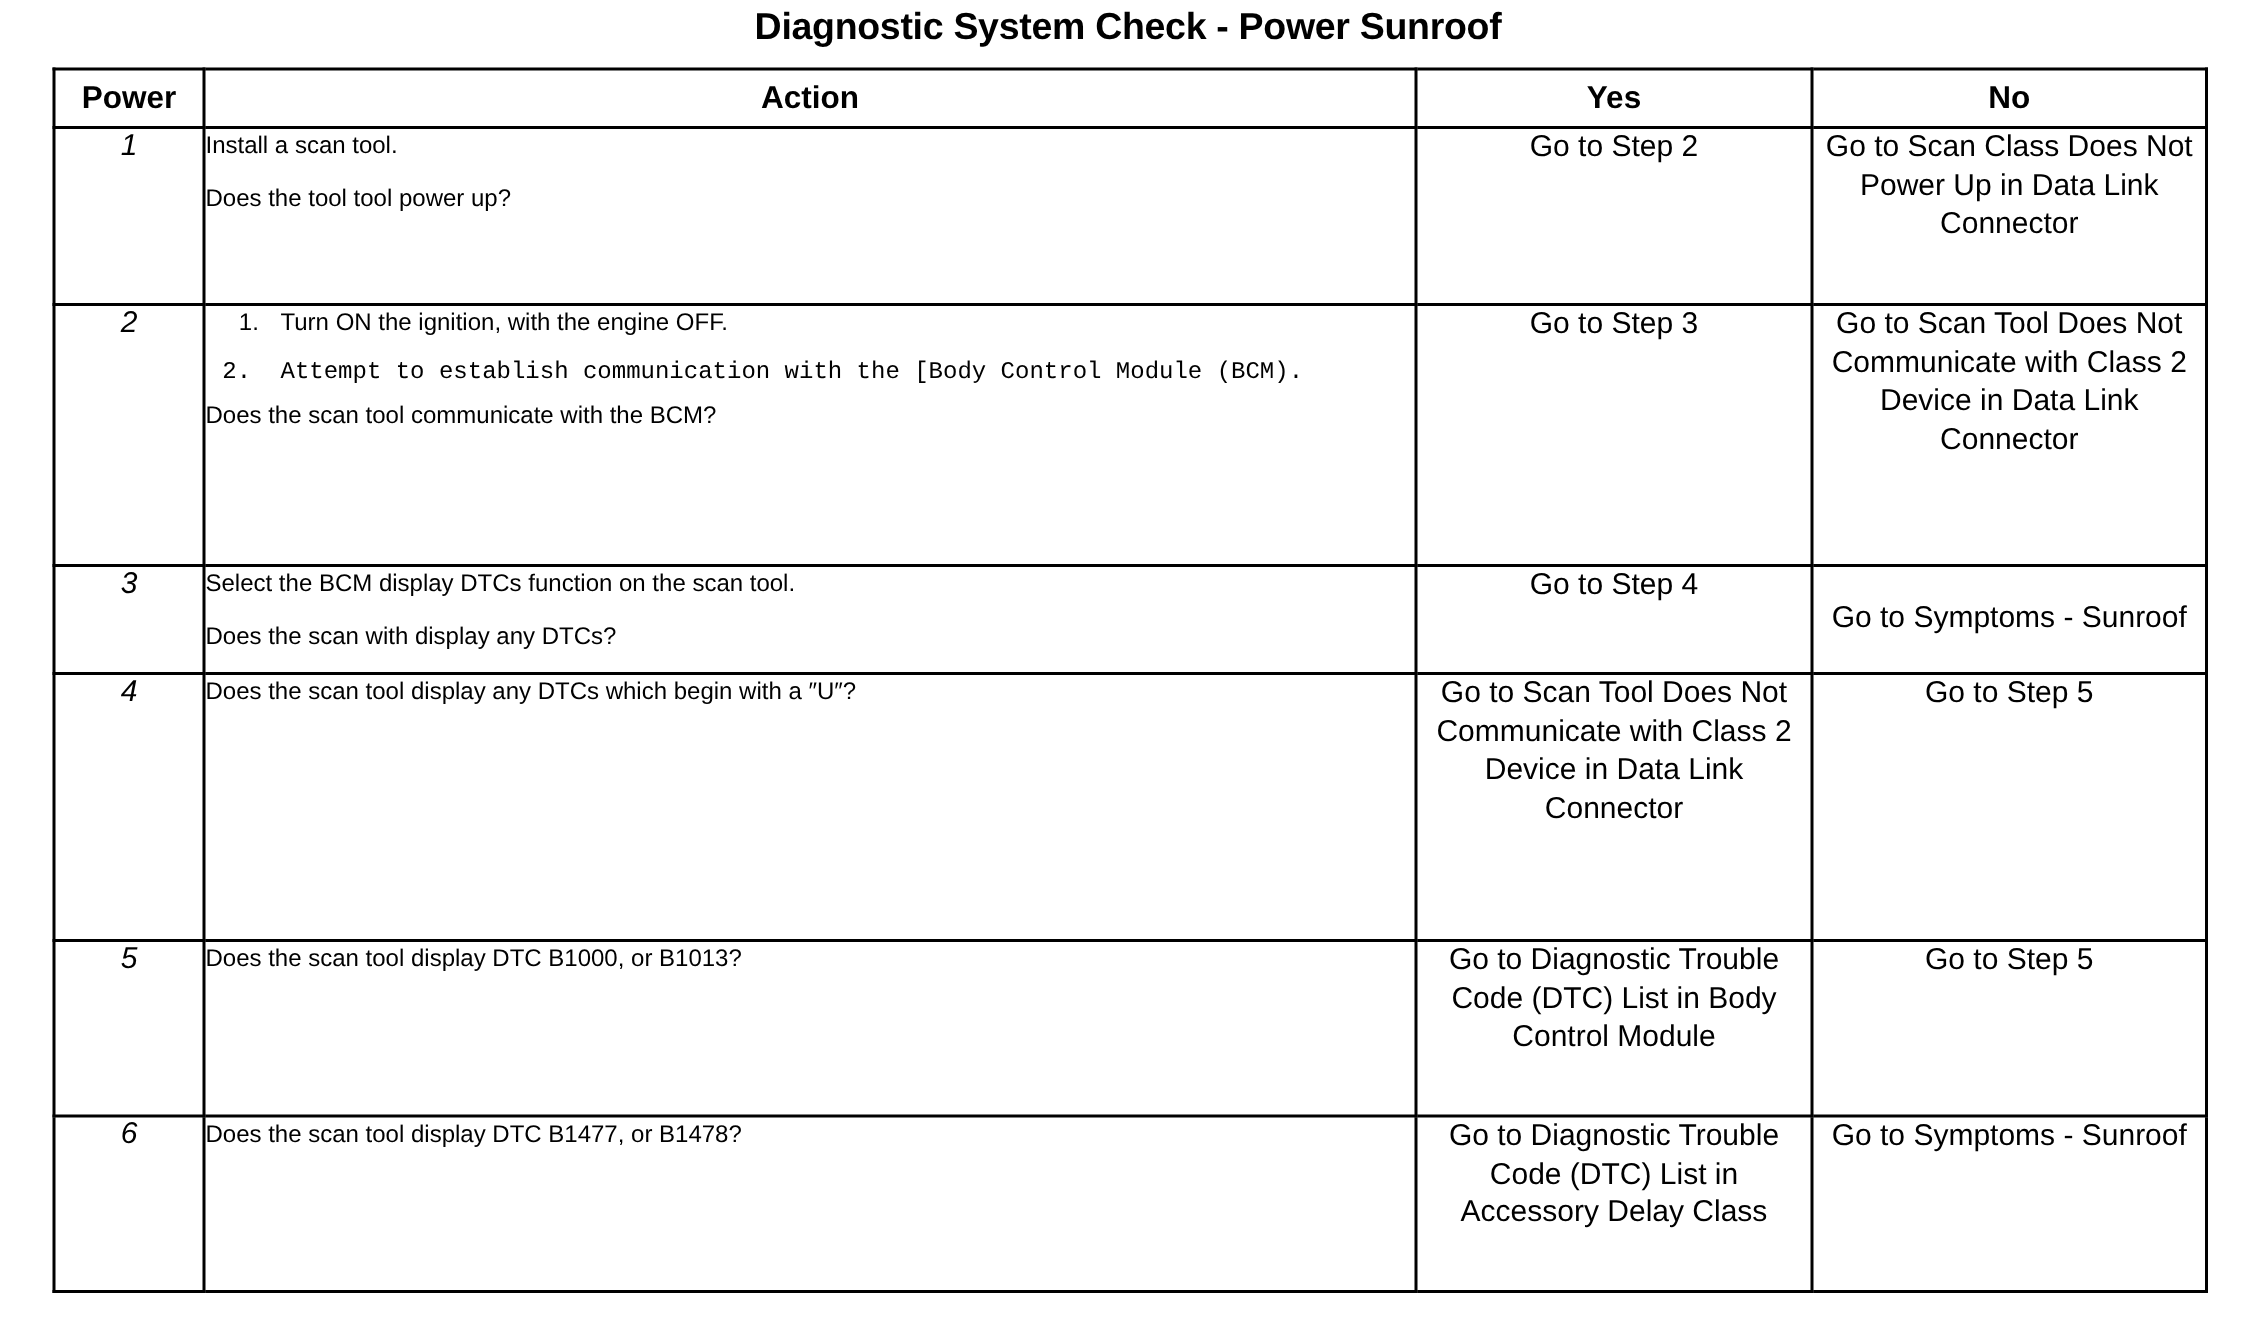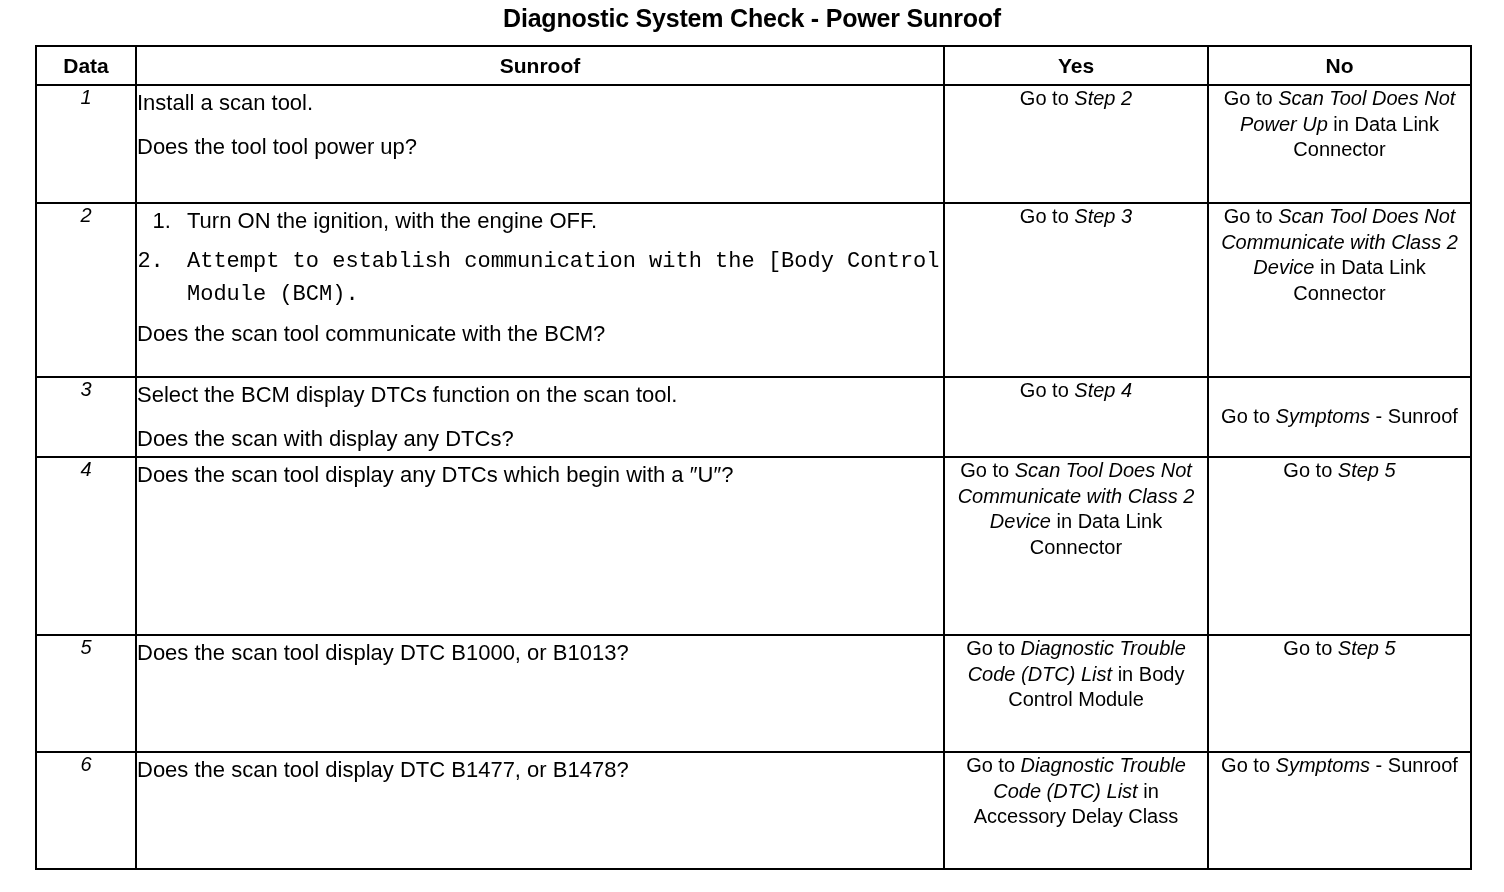--- a/index.html
+++ b/index.html
@@ -67,36 +67,36 @@
   
   td.step {
     text-align: center;
     vertical-align: middle;
     font-size: 20px;
     font-style: italic;
   }
 
   td.action {
     padding: 8px 10px 6px 12px;
-    font-size: 22px;
+    font-size: 16px;
     line-height: 1.55;
     vertical-align: top;
   }
 
   td.yn {
     padding: 6px 6px 8px 6px;
     font-size: 20px;
     line-height: 1.28;
     text-align: center;
     vertical-align: bottom;
   }
   td.yn.top { vertical-align: top; }
   td.yn.mid { vertical-align: middle; }
 
-  .it { font-style: italic; }
+  .it { }
 
   
   ol.steps {
     margin: 0 0 0 2px;
     padding: 0 0 0 38px;
     list-style: decimal;
   }
   ol.steps li {
     margin: 0 0 8px 0;
     padding-left: 10px;
@@ -124,39 +124,39 @@
 
   <table class="dsc">
     <colgroup>
       <col class="c-step">
         <col class="c-action">
         <col class="c-yes">
         <col class="c-no">
     </colgroup>
     <thead>
       <tr class="head">
-        <th>Data</th>
-        <th>Sunroof</th>
+        <th>Power</th>
+        <th>Action</th>
         <th>Yes</th>
         <th>No</th>
       </tr>
     </thead>
     <tbody>
 
       <tr class="r1">
         <td class="step">1</td>
         <td class="action">
           <div class="aline">Install a scan tool.</div>
           <div class="aline">Does the tool tool power up?</div>
         </td>
         <td class="yn">
           <span>Go to </span><span class="it">Step 2</span><span></span>
         </td>
         <td class="yn top">
-          <span>Go to </span><span class="it">Scan Tool Does Not Power Up</span><span> in Data Link Connector</span>
+          <span>Go to </span><span class="it">Scan Class Does Not Power Up</span><span> in Data Link Connector</span>
         </td>
       </tr>
 
       <tr class="r2">
         <td class="step">2</td>
         <td class="action">
           <ol class="steps">
             <li>Turn ON the ignition, with the engine OFF.</li>
             <li>Attempt to establish communication with the [Body Control Module (BCM).</li>
           </ol>

